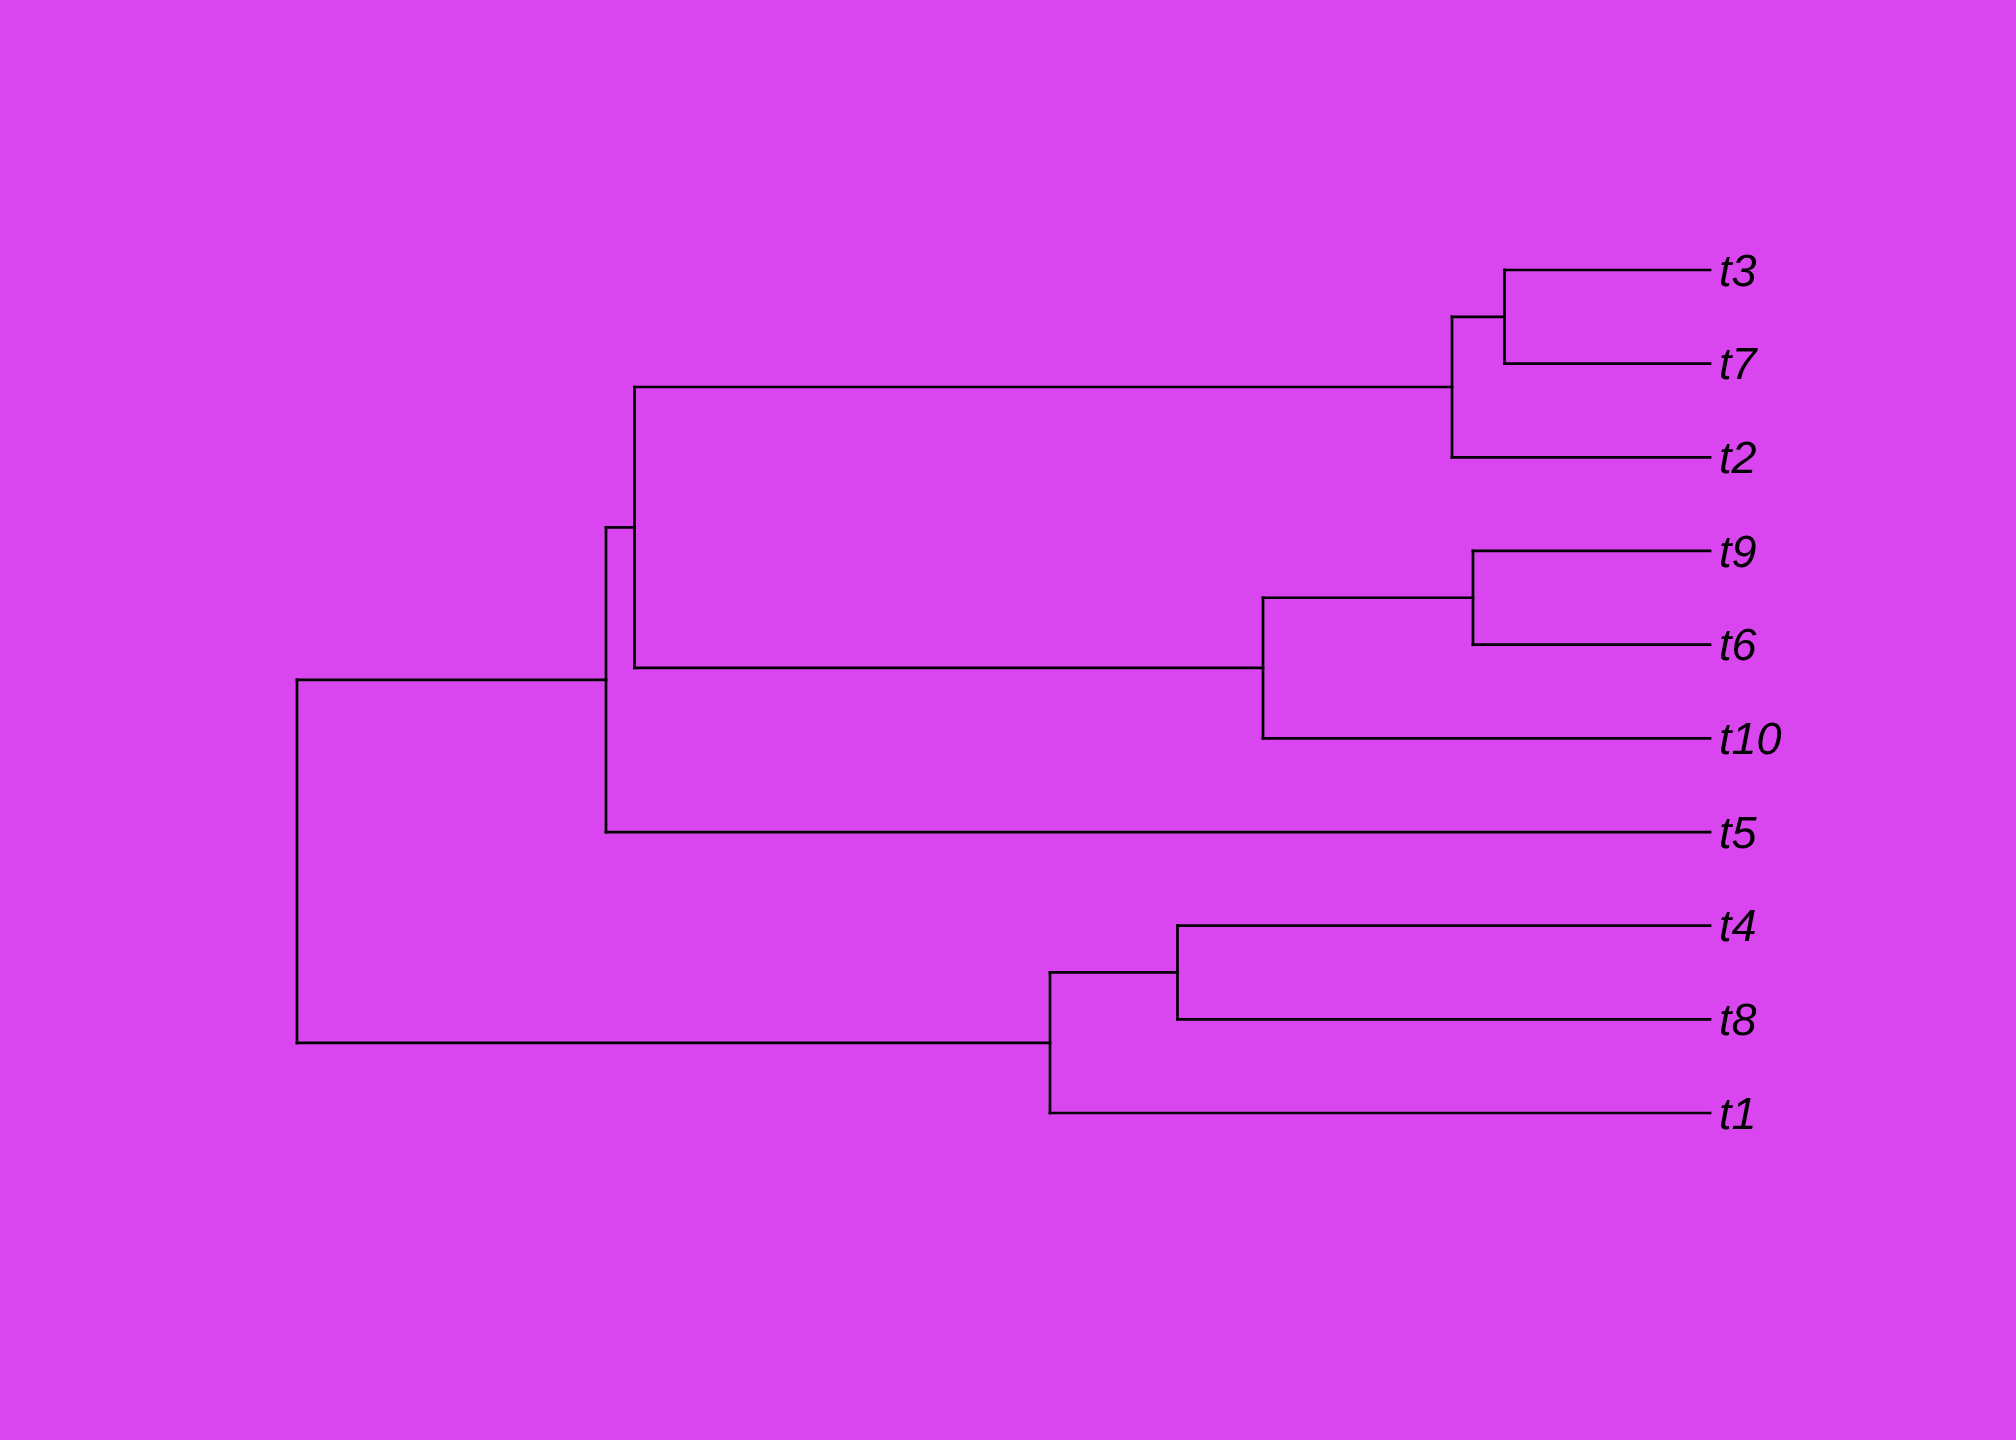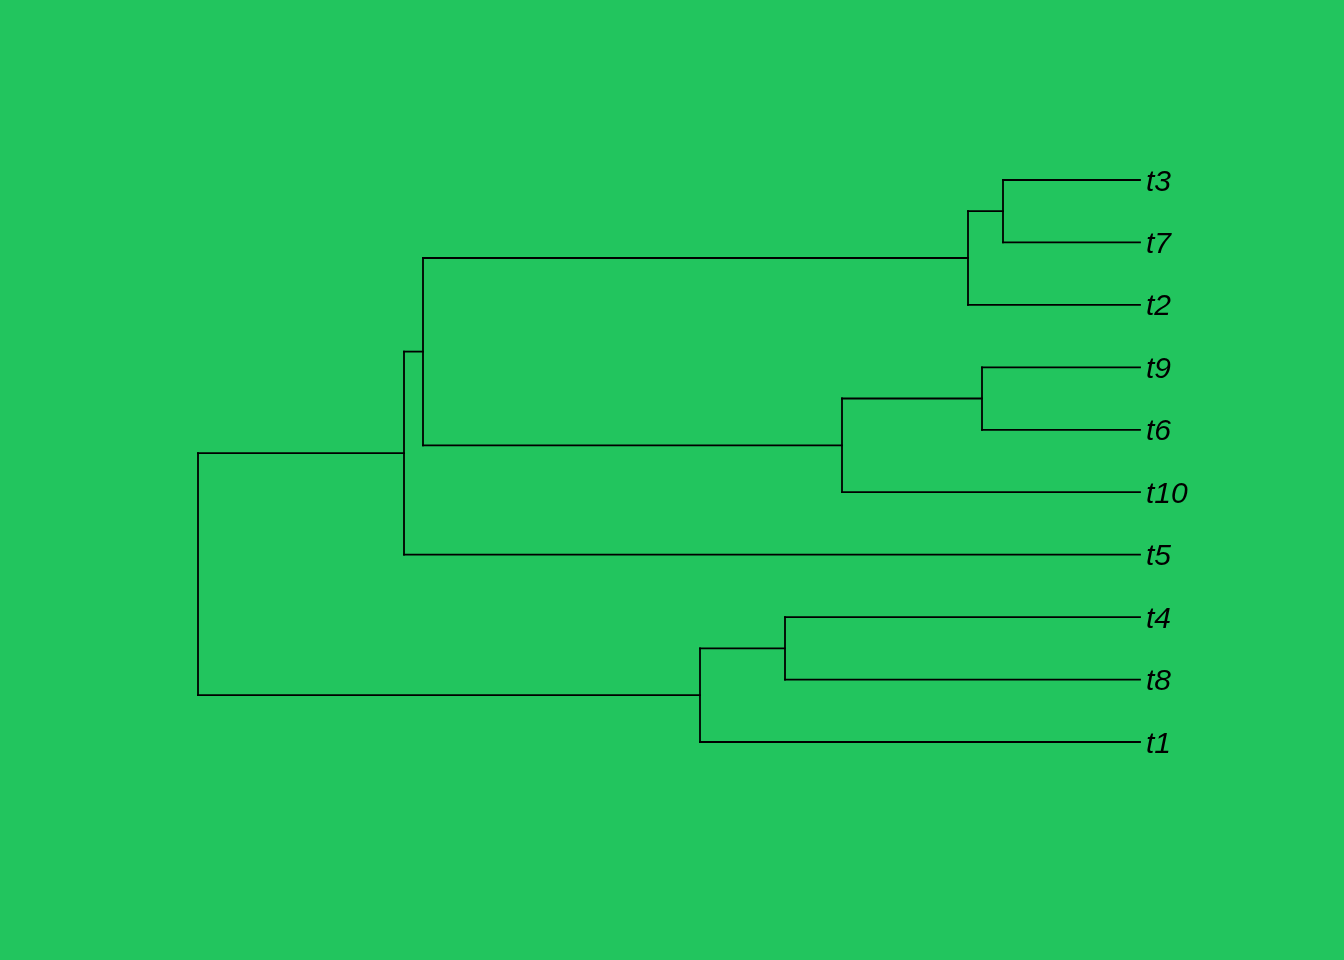--- a/index.html
+++ b/index.html
@@ -8,21 +8,21 @@
     width: 1344px;
     height: 960px;
     overflow: hidden;
     background: #ffffff;
     font-family: "Liberation Sans", sans-serif;
   }
   .figure {
     position: relative;
     width: 1344px;
     height: 960px;
-    background: #22c55e;
+    background: #d946ef;
   }
   svg {
     display: block;
   }
   .tip-label {
     font-family: "Liberation Sans", "DejaVu Sans", sans-serif;
     font-style: italic;
     font-weight: normal;
   }
 </style>

